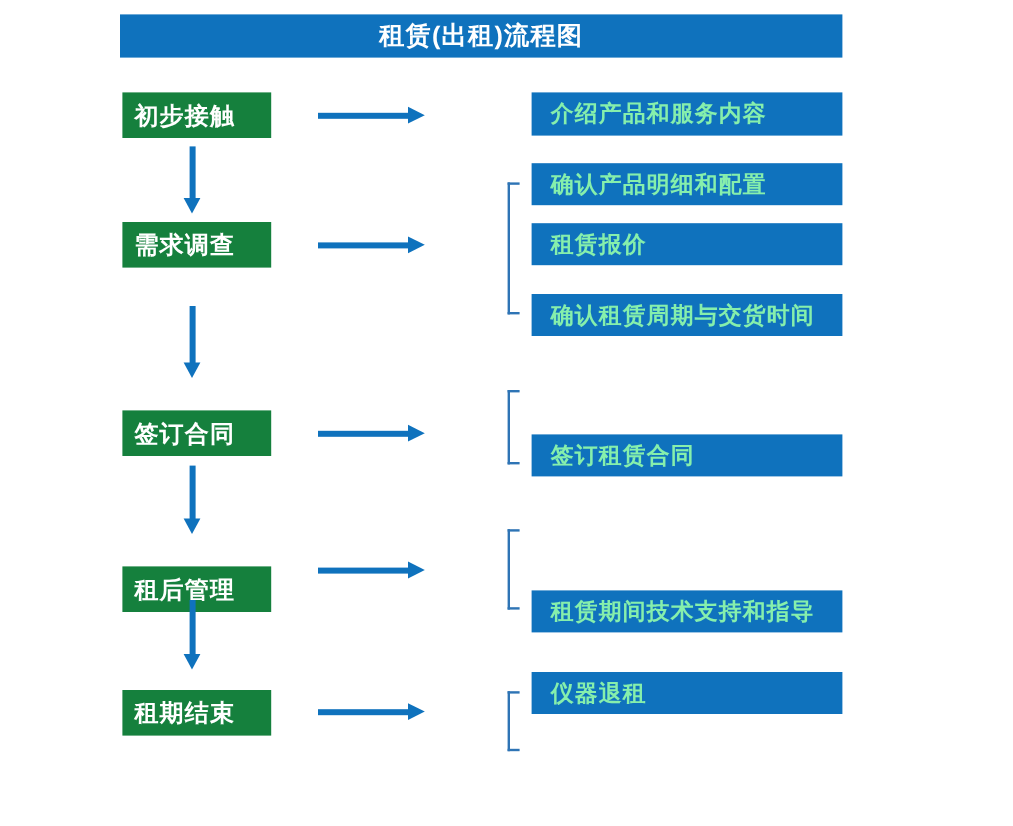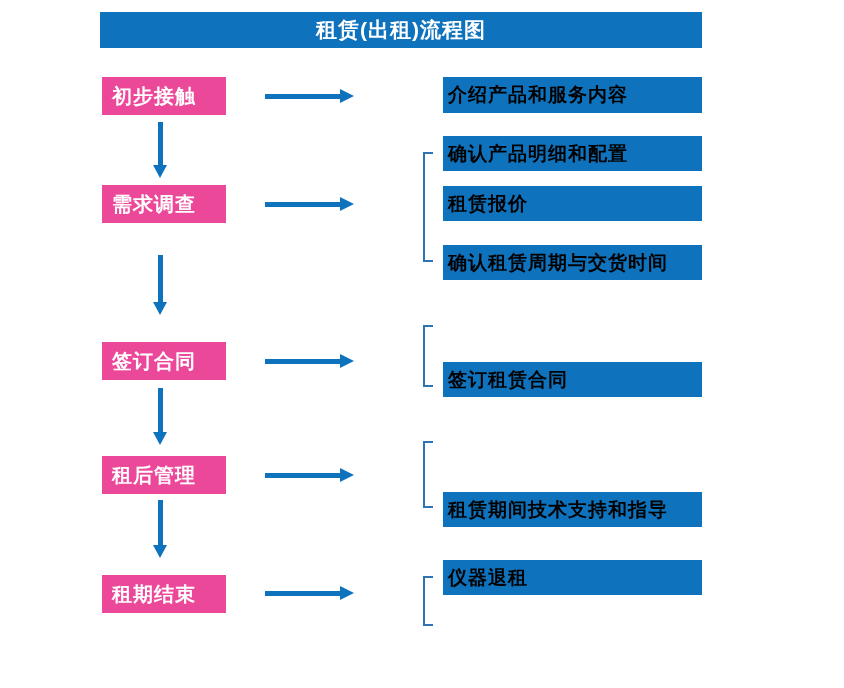--- a/index.html
+++ b/index.html
@@ -14,32 +14,32 @@
   .title-bar {
     position: absolute; left: 100px; top: 12px;
     width: 602px; height: 36px;
     background: #0f72bd;
     color: #ffffff; font-weight: bold; font-size: 21px;
     display: flex; align-items: center; justify-content: center;
     letter-spacing: 1px;
   }
   .stage-box {
     position: absolute; left: 102px; width: 124px; height: 38px;
-    background: #ec4899; color: #ffffff;
+    background: #15803d; color: #ffffff;
     font-weight: bold; font-size: 20px;
     display: flex; align-items: center;
     padding-left: 10px; box-sizing: border-box;
     letter-spacing: 1px;
   }
   .out-box {
     position: absolute; left: 443px; width: 259px; height: 35px;
-    background: #0f72bd; color: #000000;
+    background: #0f72bd; color: #86efac;
     font-weight: bold; font-size: 19px;
     display: flex; align-items: center;
-    padding-left: 5px; box-sizing: border-box;
+    padding-left: 16px; box-sizing: border-box;
     letter-spacing: 1px;
   }
   
   .h-arrow { position: absolute; left: 265px; width: 89px; height: 14px; }
   .h-arrow .body {
     position: absolute; left: 0; top: 5px; width: 75px; height: 5px;
     background: #0f72bd;
   }
   .h-arrow .head {
     position: absolute; right: 0; top: 0;
@@ -73,21 +73,21 @@
 </head>
 <body>
 
 <div class="canvas">
 
   <div class="title-bar">租赁(出租)流程图</div>
 
   <div class="stage-box" style="top:77px">初步接触</div>
   <div class="stage-box" style="top:185px">需求调查</div>
   <div class="stage-box" style="top:342px">签订合同</div>
-  <div class="stage-box" style="top:456px">租后管理</div>
+  <div class="stage-box" style="top:472px">租后管理</div>
   <div class="stage-box" style="top:575px">租期结束</div>
 
   <div class="h-arrow" style="top:89px">
       <div class="body"></div>
       <div class="head"></div>
     </div>
   <div class="h-arrow" style="top:197px">
       <div class="body"></div>
       <div class="head"></div>
     </div>

